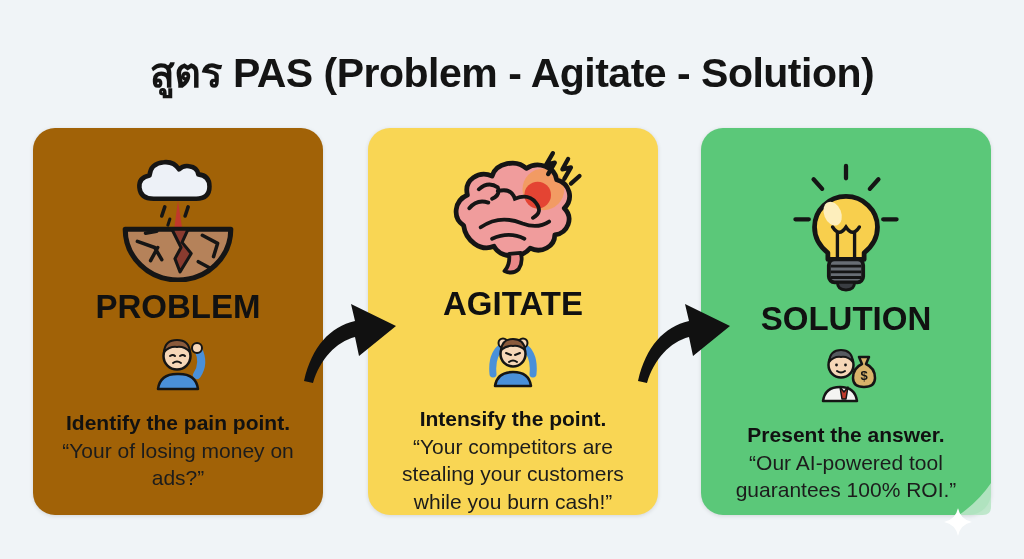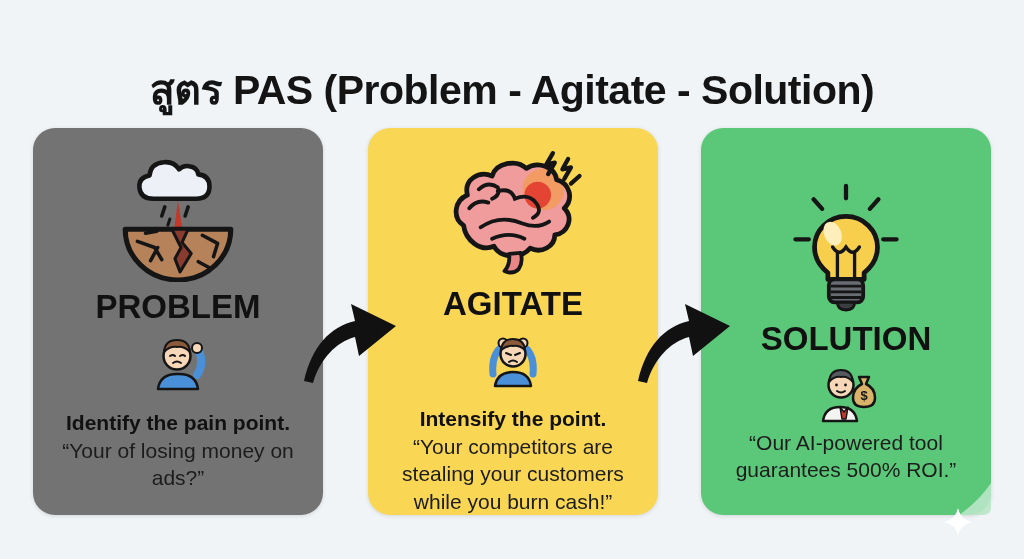--- a/index.html
+++ b/index.html
@@ -4,21 +4,21 @@
 <style>
   * { margin:0; padding:0; box-sizing:border-box; }
   html,body { width:1024px; height:559px; overflow:hidden; }
   body {
     font-family:"Liberation Sans","DejaVu Sans",sans-serif;
     background:#f0f4f7;
     position:relative;
     color:#151515;
   }
   .page-title {
-    position:absolute; top:57px; left:0; width:1024px;
+    position:absolute; top:40px; left:0; width:1024px;
     text-align:center;
     font-size:41px; font-weight:800; letter-spacing:-0.5px;
     color:#141414;
   }
   .card {
     position:absolute; top:128px; width:290px; height:387px;
     border-radius:22px;
     display:flex; flex-direction:column; align-items:center;
     box-shadow:0 1px 4px rgba(0,0,0,0.12);
   }
@@ -42,21 +42,21 @@
   .flow-arrow-1 { left:297px; }
   .flow-arrow-2 { left:631px; }
   .page-curl { position:absolute; right:0; bottom:0; }
   .sparkle { position:absolute; left:944px; top:508px; }
 </style>
 </head>
 <body style="background: rgb(240, 244, 247);">
 
 <div class="page-title">สูตร PAS (Problem - Agitate - Solution)</div>
 
-<div class="card card-problem" style="background: #737373;">
+<div class="card card-problem" style="background: #a16207;">
   <div class="icon-main">
     <svg width="122" height="134" viewBox="0 0 120 132">
       <path d="M36 50 q-13 0 -14 -11 q-1 -10 10 -12 q1 -12 14 -13 q10 -1 15 7 q4 -4 10 -3 q8 1 9 8 q11 1 11 12 q0 12 -13 12 z" fill="#edf1f7" stroke="#151515" stroke-width="4.5" stroke-linejoin="round"></path>
       <path d="M60 52 l4 26 l-8 3 z" fill="#c0392b"></path>
       <line x1="47" y1="58" x2="44" y2="67" stroke="#151515" stroke-width="3.5" stroke-linecap="round"></line>
       <line x1="70" y1="58" x2="67" y2="67" stroke="#151515" stroke-width="3.5" stroke-linecap="round"></line>
       <line x1="52" y1="70" x2="50" y2="76" stroke="#151515" stroke-width="3" stroke-linecap="round"></line>
       <path d="M8 80 A52 50 0 0 0 112 80 Z" fill="#b5825a" stroke="#151515" stroke-width="5" stroke-linejoin="round"></path>
       <path d="M54 80 h16 l-6 13 l9 11 l-11 18 l-5 -13 l6 -11 z" fill="#8a3b2f" stroke="#151515" stroke-width="3" stroke-linejoin="round"></path>
       <path d="M20 92 l17 6 l7 12 M40 98 l-7 13" fill="none" stroke="#151515" stroke-width="3.5" stroke-linecap="round" stroke-linejoin="round"></path>
@@ -130,21 +130,22 @@
       <path d="M27 46 l4 5 l4 -5 l-2 12 h-4 z" fill="#c0392b" stroke="#151515" stroke-width="1.5" stroke-linejoin="round"></path>
       <circle cx="28" cy="24" r="12.5" fill="#f6d7b8" stroke="#151515" stroke-width="2.5"></circle>
       <path d="M16 21 q1 -12 12 -12 q11 0 12 12 q-5 -6 -12 -5 q-7 -1 -12 5 z" fill="#555a60" stroke="#151515" stroke-width="2" stroke-linejoin="round"></path>
       <circle cx="23.5" cy="24" r="1.4" fill="#151515"></circle>
       <circle cx="32.5" cy="24" r="1.4" fill="#151515"></circle>
       <path d="M24 30 q4 3 8 0" fill="none" stroke="#151515" stroke-width="2" stroke-linecap="round"></path>
       <path d="M46 16 h10 l-3 7 q9 4 9 14 q0 9 -11 9 q-11 0 -11 -9 q0 -10 9 -14 z" fill="#d9b36a" stroke="#151515" stroke-width="2.5" stroke-linejoin="round"></path>
       <text x="51" y="39" font-size="13" font-weight="bold" text-anchor="middle" fill="#151515" font-family="Liberation Sans, sans-serif">$</text>
     </svg>
   </div>
-  <div class="quote">“Our AI-powered tool guarantees 500% ROI.”</div>
+  <div class="bold-line">Present the answer.</div>
+  <div class="quote">“Our AI-powered tool guarantees 100% ROI.”</div>
   <svg class="page-curl" width="34" height="34" viewBox="0 0 34 34">
     <path d="M34 2 Q22 20 2 34 L26 34 Q34 34 34 26 Z" fill="#b9e6c6" opacity="0.9"></path>
   </svg>
 </div>
 
 <svg class="flow-arrow flow-arrow-1" viewBox="0 0 100 100">
   <path d="M4 97 C12 62 30 43 55 37 L51 20 L96 42 L59 72 L55 53 C36 58 20 75 13 99 Z" fill="#111"></path>
 </svg>
 <svg class="flow-arrow flow-arrow-2" viewBox="0 0 100 100">
   <path d="M4 97 C12 62 30 43 55 37 L51 20 L96 42 L59 72 L55 53 C36 58 20 75 13 99 Z" fill="#111"></path>

